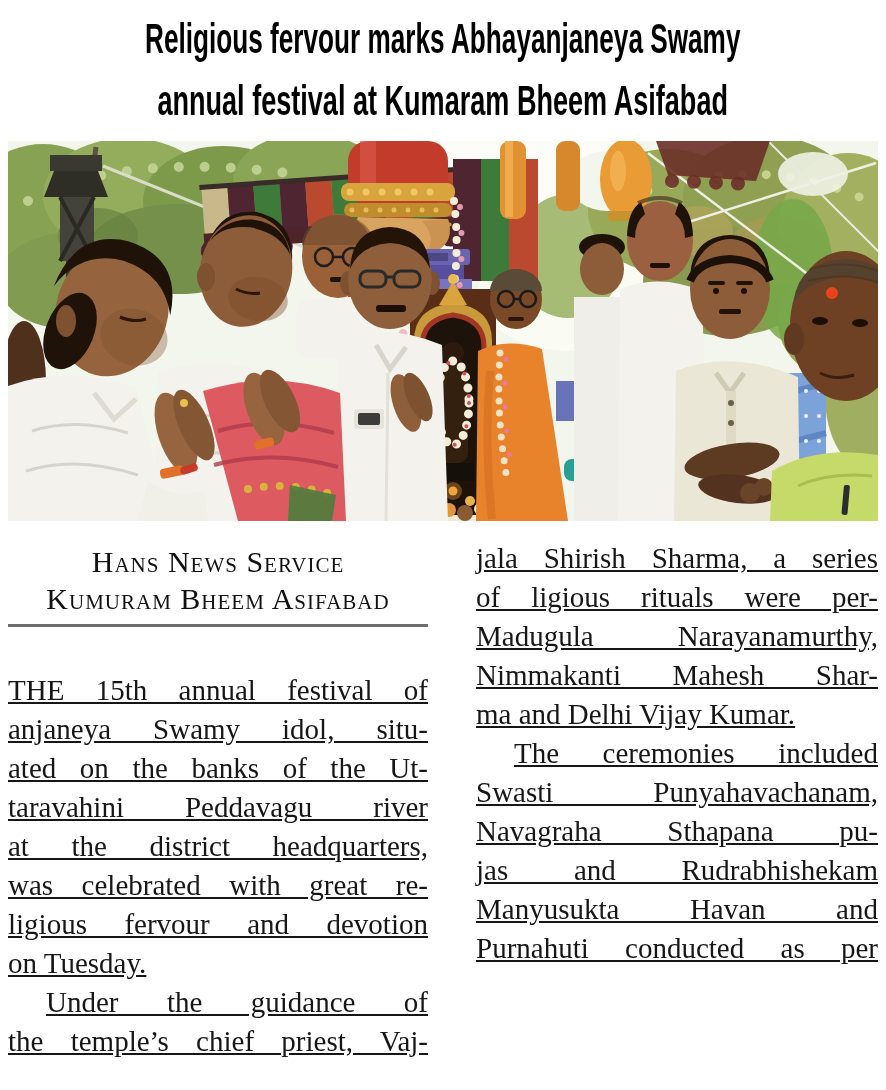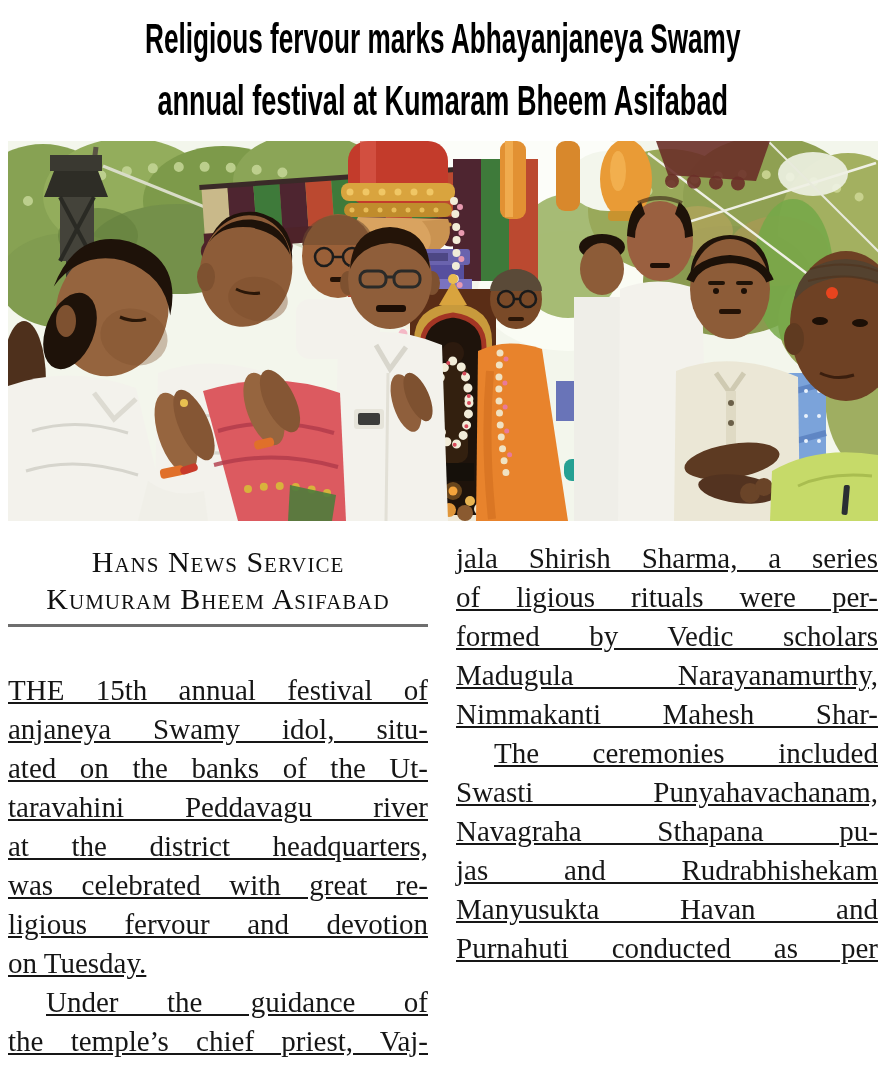--- a/index.html
+++ b/index.html
@@ -16,21 +16,21 @@
     padding:8px 8px 0; margin:0;
     display:flex; flex-direction:column; align-items:center;
     font-family:"Liberation Sans",sans-serif; font-weight:bold;
     font-size:42px; line-height:62px; color:var(--headline-text);
     letter-spacing:0px;
   }
   .hl-line{display:inline-block;white-space:nowrap;transform-origin:50% 50%;}
   .photo{margin:9px 8px 0;width:870px;height:380px;overflow:hidden;}
   .photo svg{display:block;}
   .columns{
-    display:grid; grid-template-columns:420px 1fr; column-gap:28px;
+    display:grid; grid-template-columns:420px 1fr; column-gap:48px;
     padding:0 8px; margin-top:14px;
   }
   .byline{
     padding-top:8px; text-align:center;
     font-family:"Liberation Serif",serif; font-variant:small-caps;
     font-size:30px; line-height:37px; letter-spacing:1px; color:var(--byline-text);
   }
   .byline-rule{height:3px;background:var(--rule);border:0;margin:7px 0 0;}
   .body-lines{
     font-family:"Liberation Serif",serif; font-size:29px; line-height:39px;
@@ -352,23 +352,23 @@
           <div class="bl">ligious fervour and devotion</div>
           <div class="bl end">on Tuesday.</div>
           <div class="bl indent">Under the guidance of</div>
           <div class="bl">the temple’s chief priest, Vaj-</div>
         </div>
     </div>
     <div class="col right">
       <div class="body-lines">
           <div class="bl">jala Shirish Sharma, a series</div>
           <div class="bl">of ligious rituals were per-</div>
-          <div class="bl">formed by Vedic scholars</div>
           <div class="bl">Madugula Narayanamurthy,</div>
           <div class="bl">Nimmakanti Mahesh Shar-</div>
+          <div class="bl end">ma and Delhi Vijay Kumar.</div>
           <div class="bl indent">The ceremonies included</div>
           <div class="bl">Swasti Punyahavachanam,</div>
           <div class="bl">Navagraha Sthapana pu-</div>
           <div class="bl">jas and Rudrabhishekam</div>
           <div class="bl">Manyusukta Havan and</div>
           <div class="bl">Purnahuti conducted as per</div>
         </div>
     </div>
   </div>
 

